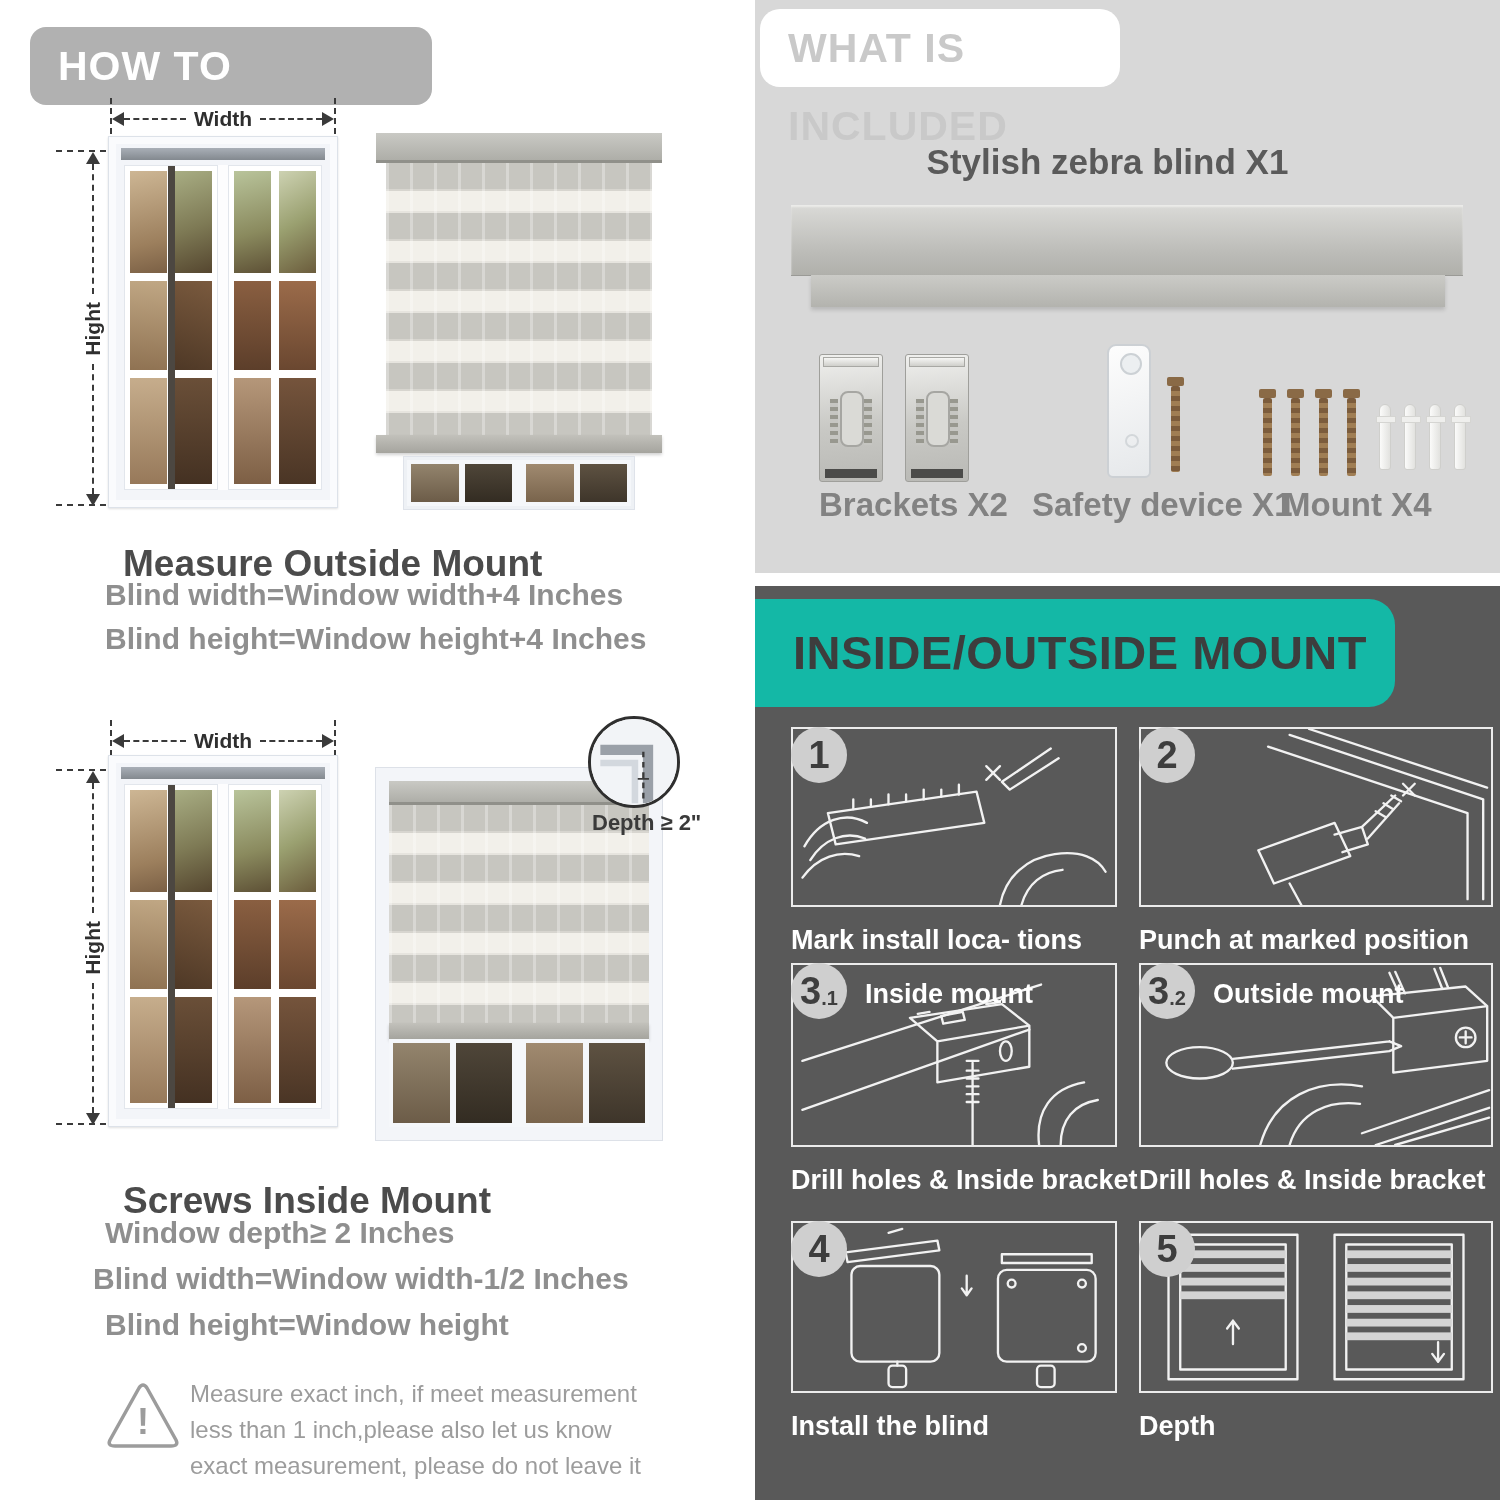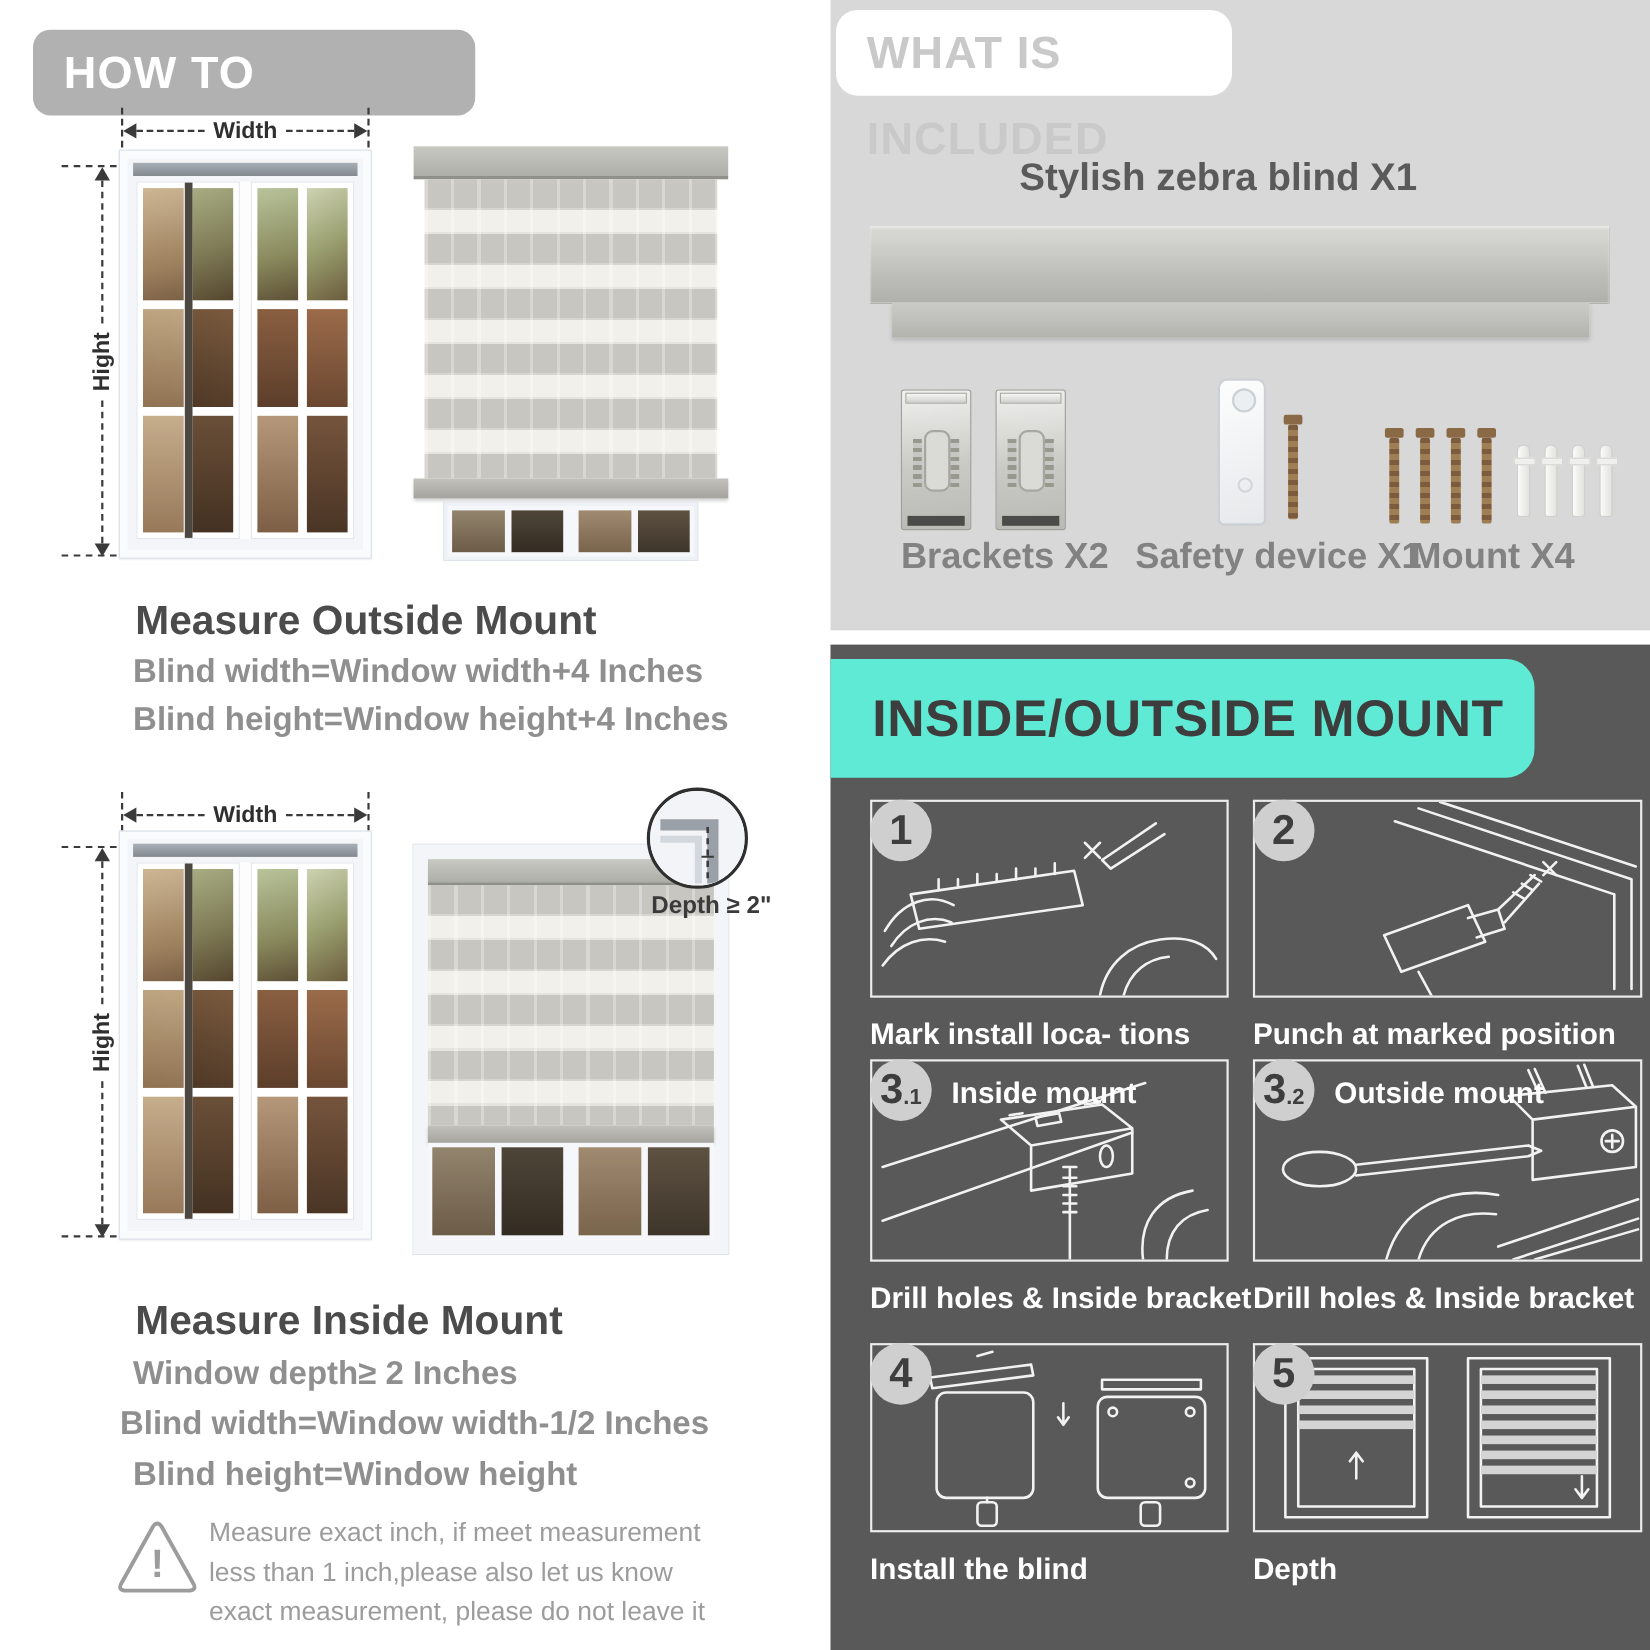--- a/index.html
+++ b/index.html
@@ -6,21 +6,21 @@
   *{box-sizing:border-box;}
   .canvas{position:relative;width:1500px;height:1500px;background:#ffffff;overflow:hidden;
           font-family:"Liberation Sans","DejaVu Sans",sans-serif;}
   .canvas i{display:block;font-style:normal;}
 
   
   .hdr-gray{position:absolute;left:30px;top:27px;width:402px;height:78px;background:#b1b1b1;
             border-radius:16px;color:#fff;font-size:41px;font-weight:bold;letter-spacing:1px;
             line-height:78px;padding-left:28px;}
   .sec-title{position:absolute;margin:18px;font-size:37px;font-weight:bold;color:#4b4b4b;}
-  .sec-line{position:absolute;margin:16px;font-size:30px;font-weight:bold;color:#8f8f8f;}
+  .sec-line{position:absolute;margin:0;font-size:30px;font-weight:bold;color:#8f8f8f;}
 
   
   .measure-h{position:absolute;height:30px;display:flex;align-items:center;}
   .measure-h .dl{flex:1;height:0;border-top:2px dashed #3a3a3a;}
   .mlabel{font-size:21px;font-weight:bold;color:#2f2f2f;padding:0 8px;white-space:nowrap;}
   .tri{width:0;height:0;border:7px solid transparent;}
   .tl{border-right:12px solid #3a3a3a;border-left:none;}
   .tr{border-left:12px solid #3a3a3a;border-right:none;}
   .tu{border-bottom:12px solid #3a3a3a;border-top:none;}
   .td{border-top:12px solid #3a3a3a;border-bottom:none;}
@@ -115,21 +115,21 @@
         background:#8a6a46;border-radius:2px;}
   .screw.long{height:86px;}
   .anchor{position:absolute;width:12px;height:66px;border:1px solid #cfcfcc;
         border-radius:6px 6px 3px 3px;background:linear-gradient(90deg,#fbfbfa,#e2e2df);}
   .anchor::before{content:"";position:absolute;left:-4px;top:11px;width:18px;height:5px;
         background:#efefed;border:1px solid #d5d5d2;}
   .inc-label{position:absolute;top:486px;font-size:33px;font-weight:bold;color:#828282;white-space:nowrap;}
 
   
   .panel-mount{position:absolute;left:755px;top:586px;width:745px;height:914px;background:#595959;}
-  .hdr-white2{position:absolute;left:0;top:13px;width:640px;height:108px;background:#5eead4;
+  .hdr-white2{position:absolute;left:0;top:13px;width:640px;height:108px;background:#14b8a6;
         border-radius:0 26px 26px 0;color:#3d3d3d;font-size:47px;font-weight:bold;
         line-height:108px;padding-left:38px;letter-spacing:.5px;}
   .step{position:absolute;}
   .step .box{position:relative;border:2px solid #ececec;width:100%;}
   .step .art{position:absolute;inset:0;width:100%;height:100%;}
   .step-num{position:absolute;left:-2px;top:-2px;width:56px;height:56px;border-radius:50%;
         background:#cfcfcf;display:flex;align-items:center;justify-content:center;color:#3e3e3e;}
   .step-num .n{font-size:38px;font-weight:bold;line-height:1;}
   .step-num .s{font-size:20px;font-weight:bold;margin-top:14px;}
   .step-title{position:absolute;left:72px;top:14px;color:#fff;font-weight:bold;font-size:27px;}
@@ -260,21 +260,21 @@
       <svg viewBox="0 0 92 92">
         <rect width="92" height="92" fill="#f2f4f7"></rect>
         <path d="M10 33 H61 V90" stroke="#9aa0a8" stroke-width="11" fill="none"></path>
         <path d="M10 47 H47 V90" stroke="#d3d8de" stroke-width="7" fill="none"></path>
         <path d="M56 35 V88" stroke="#3a3a3a" stroke-width="2.5" stroke-dasharray="6 5" fill="none"></path>
         <path d="M50 64 h12" stroke="#3a3a3a" stroke-width="2" fill="none"></path>
       </svg>
     </div>
     <span class="depth-label" style="left:592px;top:810px">Depth ≥ 2"</span>
 
-    <h2 class="sec-title" style="left:105px;top:1162px">Measure Inside Mount</h2>
+    <h2 class="sec-title" style="left:105px;top:1162px">Screws Inside Mount</h2>
     <p class="sec-line" style="left:105px;top:1216px">Window depth≥ 2 Inches</p>
     <p class="sec-line" style="left:93px;top:1262px">Blind width=Window width-1/2 Inches</p>
     <p class="sec-line" style="left:105px;top:1308px">Blind height=Window height</p>
 
     <div class="warn-icon" style="left:104px;top:1378px">
       <svg width="78" height="80" viewBox="0 0 78 76">
         <path d="M35 8 Q39 2 43 8 L72 60 Q75 66 67 66 L11 66 Q3 66 6 60 Z" fill="none" stroke="#9c9c9c" stroke-width="3.5" stroke-linejoin="round"></path>
         <text x="39" y="54" text-anchor="middle" font-size="36" font-weight="bold" fill="#9c9c9c">!</text>
       </svg>
     </div>

